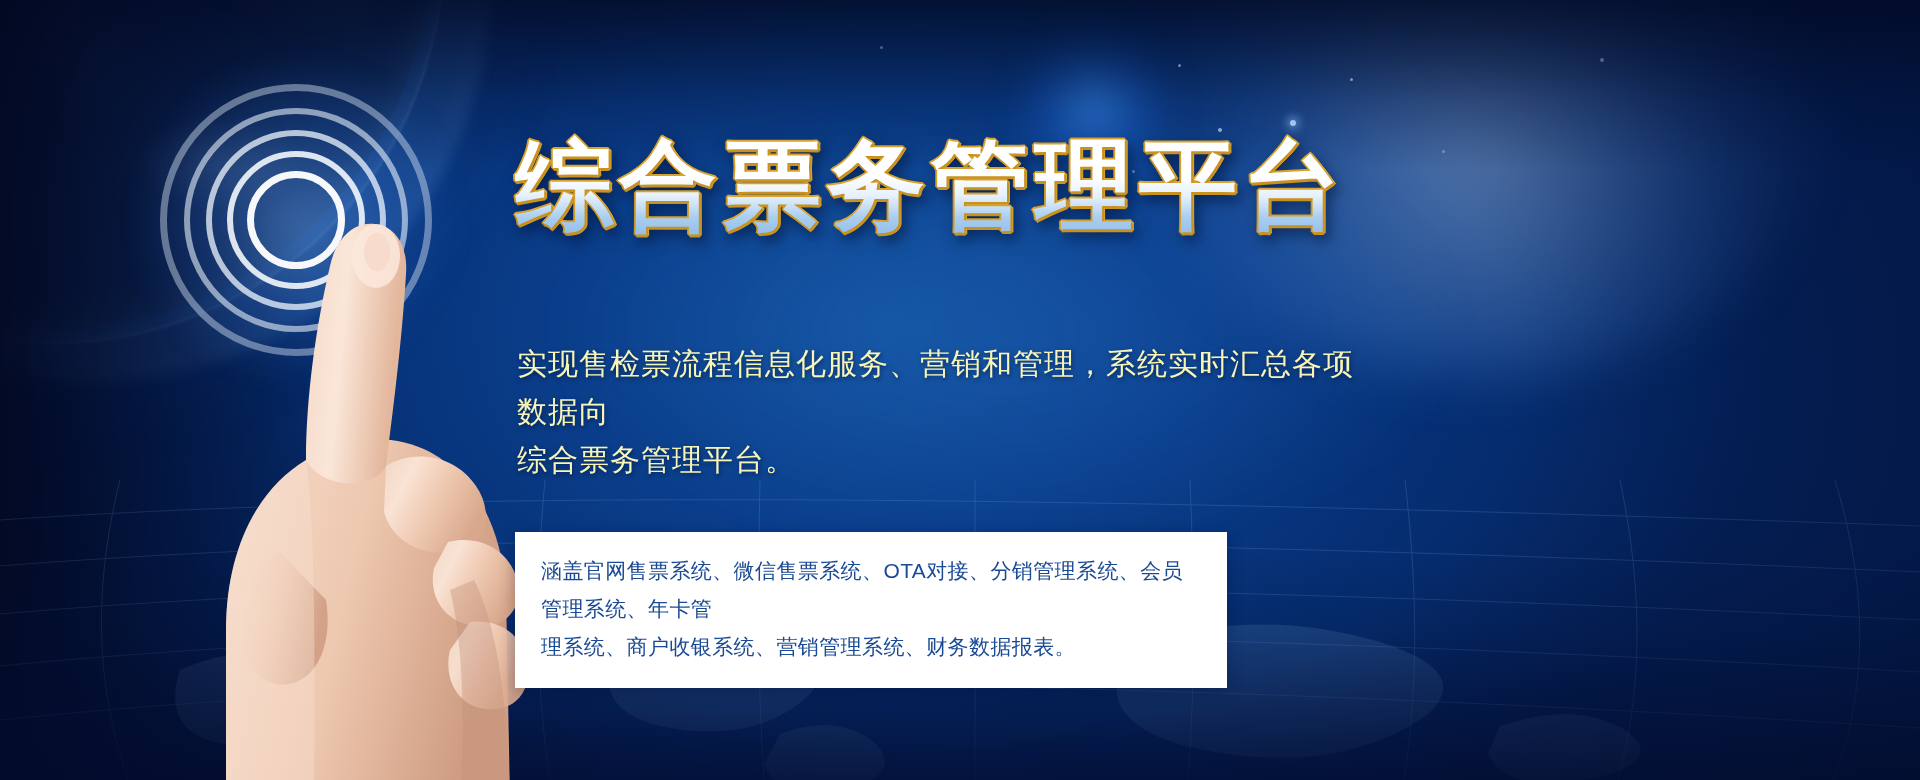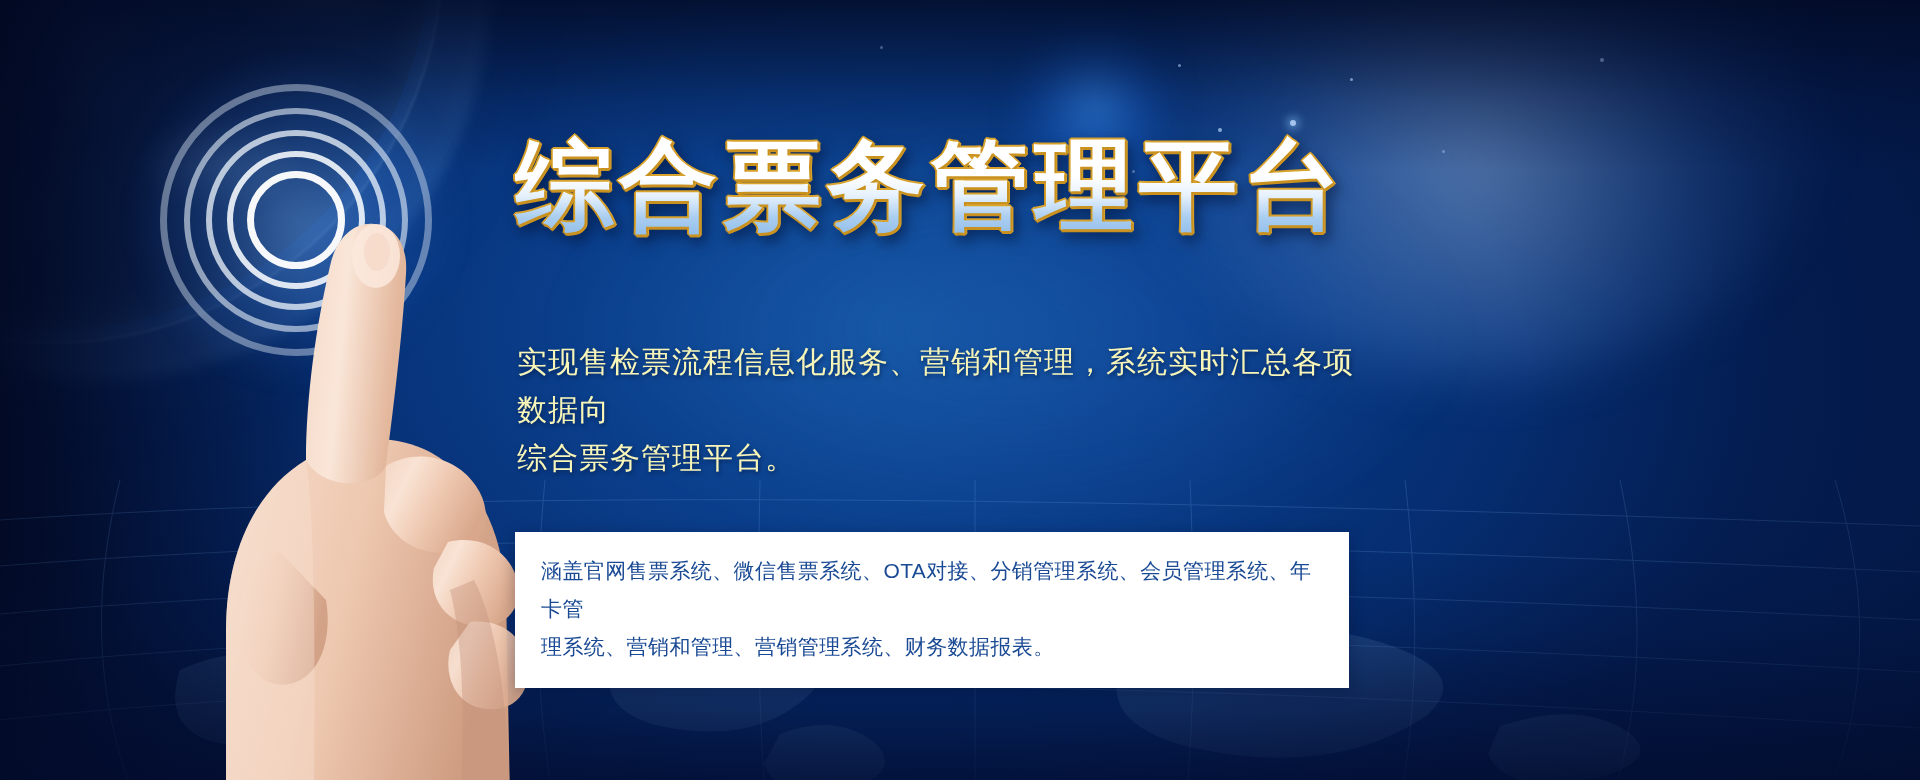--- a/index.html
+++ b/index.html
@@ -82,25 +82,25 @@
   
   .title{position:absolute;left:515px;top:132px;
     font-family:"Liberation Serif","DejaVu Serif",serif;
     font-weight:700;font-size:98px;line-height:1.12;letter-spacing:6px;white-space:nowrap;
     background:linear-gradient(180deg,#ffffff 0%,#ffffff 40%,#e6f1fc 58%,#a9cdf0 78%,#8ab9e8 100%);
     -webkit-background-clip:text;background-clip:text;color:transparent;
     -webkit-text-stroke:0px transparent;
     filter:drop-shadow(2px 2px 0 #c9911f) drop-shadow(-1px -1px 0 #d8a22c) drop-shadow(1px -1px 0 #d8a22c) drop-shadow(-1px 1px 0 #c9911f) drop-shadow(4px 6px 7px rgba(0,15,50,.55));
   }
   .subtitle{position:absolute;left:517px;top:340px;width:860px;
-    font-family:Liberation Mono, monospace;
+    font-family:Liberation Sans, sans-serif;
     font-size:30px;line-height:48px;color:#f7f5b8;letter-spacing:1px;
     text-shadow:1px 2px 4px rgba(0,12,45,.55);
   }
-  .infobox{position:absolute;left:515px;top:390px;width:834px;background:#ffffff;
+  .infobox{position:absolute;left:515px;top:390px;width:712px;background:#ffffff;
     padding:20px 34px 22px 26px;box-sizing:border-box;
     box-shadow:0 3px 14px rgba(0,10,40,.30);
   }
   .infobox p{margin:0;font-size:21px;line-height:38px;color:#1a4a94;letter-spacing:.4px;
     font-family:"Liberation Sans","DejaVu Sans",sans-serif;font-weight:500;}
 </style>
 </head>
 <body>
 
 <div id="stage">
@@ -227,16 +227,16 @@
 
   <div class="title">综合票务管理平台</div>
 
   <div class="subtitle">
     <div>实现售检票流程信息化服务、营销和管理，系统实时汇总各项数据向</div>
     <div>综合票务管理平台。</div>
   </div>
 
   <div class="infobox" style="top: 532px;">
     <p>涵盖官网售票系统、微信售票系统、OTA对接、分销管理系统、会员管理系统、年卡管</p>
-    <p>理系统、营销和管理、营销管理系统、财务数据报表。</p>
+    <p>理系统、商户收银系统、营销管理系统、财务数据报表。</p>
   </div>
 
 </div>
 
 </body></html>

